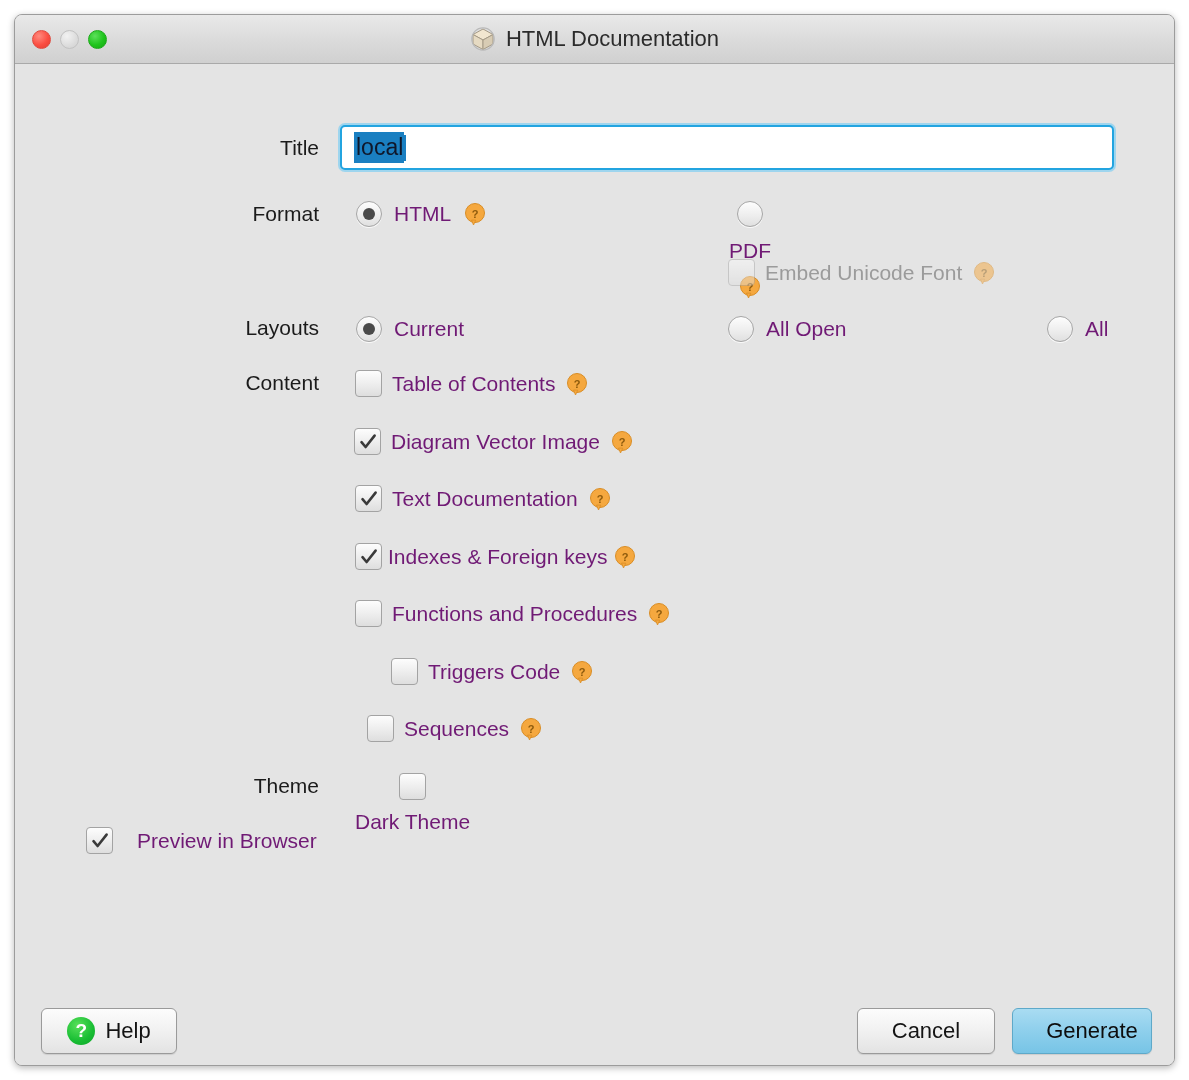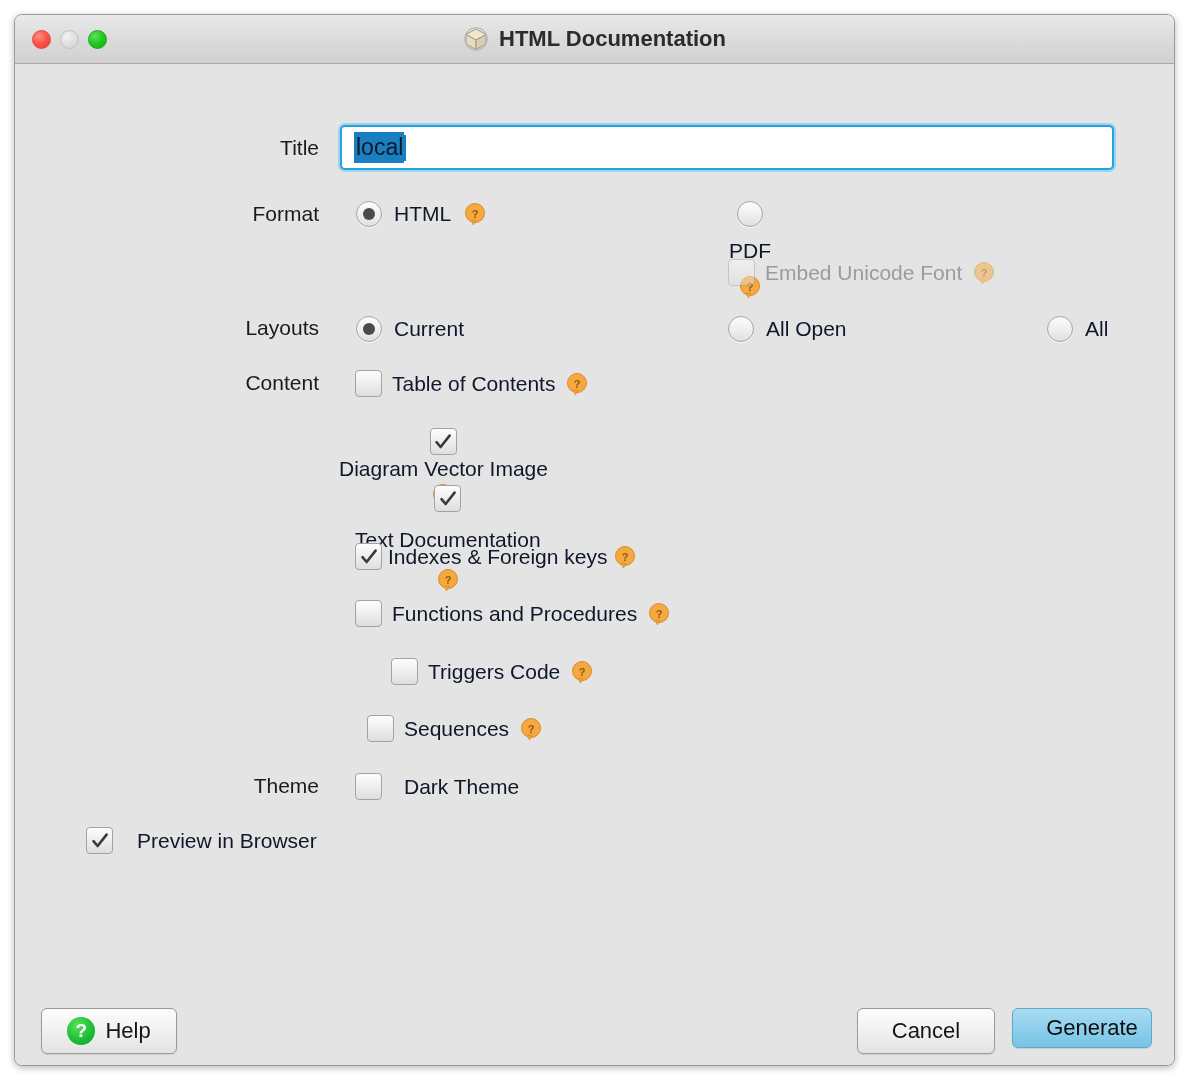--- a/index.html
+++ b/index.html
@@ -73,21 +73,20 @@
     height: 48px;
     display: flex;
     align-items: center;
     justify-content: center;
     gap: 10px;
   }
   .title-text {
     font-size: 22px;
     color: #2b2b2b;
     font-family: "Liberation Sans", sans-serif;
-    font-weight: bold;
   }
   .cube-icon { display:block; }
 
   
   .content {
     position: relative;
     height: calc(100% - 48px);
     background: #e4e4e4;
   }
 
@@ -172,21 +171,21 @@
 
   
   .row {
     position: absolute;
     display: flex;
     align-items: center;
     gap: 12px;
   }
   .opt-label {
     font-size: 21px;
-    color: #0f172a;
+    color: #701a75;
     white-space: nowrap;
     font-family: "Liberation Sans", sans-serif;
   }
   .opt-label.dim { color: #9b9b9b; }
 
   
   .help-bubble { display:block; flex:none; }
 
   
   .api-link {
@@ -213,21 +212,21 @@
     background: linear-gradient(to bottom, #fcfcfc 0%, #f2f2f2 45%, #e3e3e3 100%);
     box-shadow: 0 1px 1px rgba(0,0,0,0.10);
     cursor: pointer;
   }
   .btn-help {
     left: 26px; top: 944px; width: 136px; height: 46px;
     gap: 10px;
   }
   .btn-cancel { left: 842px; top: 944px; width: 138px; height: 46px; }
   .btn-generate {
-    left: 997px; top: 944px; width: 140px; height: 40px;
+    left: 997px; top: 944px; width: 140px; height: 46px;
     background: linear-gradient(to bottom, #a9dcf2 0%, #8ecfec 50%, #77c4e6 100%);
     border: 1px solid #5ea9c9;
     color: #0d0d0d;
     padding-left: 20px;
   }
   .green-help {
     width: 28px; height: 28px; border-radius: 50%;
     background: radial-gradient(circle at 38% 30%, #58e05a 0%, #18bd33 60%, #0ea329 100%);
     display: flex; align-items: center; justify-content: center;
     color: #fff; font-size: 19px; font-weight: bold;
@@ -330,37 +329,37 @@
         <span class="opt-label">Table of Contents</span>
         <span>
           <svg class="help-bubble" width="24" height="24" viewBox="0 0 24 24">
             <circle cx="12" cy="11" r="9.5" fill="#f5a83f" stroke="#d98d25" stroke-width="1"></circle>
             <path d="M8.5 18 L10.5 23 L12.8 18.2 Z" fill="#f5a83f" stroke="#d98d25" stroke-width="0.8"></path>
             <text x="12" y="15.5" font-size="11" font-family="Liberation Sans, sans-serif" font-weight="bold" fill="#8d5a0d" text-anchor="middle">?</text>
           </svg>
         </span>
       </div>
 
-      <div class="row" style="left:324px; top:364px; gap:2px;flex-direction:column;">
+      <div class="row" style="left:339px; top:364px; gap:10px;">
         <span class="cbox">
           <svg class="check-glyph" width="20" height="20" viewBox="0 0 20 20">
               <path d="M3.5 10.2 L7.6 15 L16.6 3.6" fill="none" stroke="#3a3a3a" stroke-width="2.6" stroke-linecap="round" stroke-linejoin="round"></path>
             </svg>
         </span>
         <span class="opt-label">Diagram Vector Image</span>
         <span>
           <svg class="help-bubble" width="24" height="24" viewBox="0 0 24 24">
             <circle cx="12" cy="11" r="9.5" fill="#f5a83f" stroke="#d98d25" stroke-width="1"></circle>
             <path d="M8.5 18 L10.5 23 L12.8 18.2 Z" fill="#f5a83f" stroke="#d98d25" stroke-width="0.8"></path>
             <text x="12" y="15.5" font-size="11" font-family="Liberation Sans, sans-serif" font-weight="bold" fill="#8d5a0d" text-anchor="middle">?</text>
           </svg>
         </span>
       </div>
 
-      <div class="row" style="left:340px; top:421px; gap:16px;flex-direction:column;">
+      <div class="row" style="left:340px; top:421px; gap:10px;">
         <span class="cbox">
           <svg class="check-glyph" width="20" height="20" viewBox="0 0 20 20">
               <path d="M3.5 10.2 L7.6 15 L16.6 3.6" fill="none" stroke="#3a3a3a" stroke-width="2.6" stroke-linecap="round" stroke-linejoin="round"></path>
             </svg>
         </span>
         <span class="opt-label">Text Documentation</span>
         <span>
           <svg class="help-bubble" width="24" height="24" viewBox="0 0 24 24">
             <circle cx="12" cy="11" r="9.5" fill="#f5a83f" stroke="#d98d25" stroke-width="1"></circle>
             <path d="M8.5 18 L10.5 23 L12.8 18.2 Z" fill="#f5a83f" stroke="#d98d25" stroke-width="0.8"></path>
@@ -415,21 +414,21 @@
         <span>
           <svg class="help-bubble" width="24" height="24" viewBox="0 0 24 24">
             <circle cx="12" cy="11" r="9.5" fill="#f5a83f" stroke="#d98d25" stroke-width="1"></circle>
             <path d="M8.5 18 L10.5 23 L12.8 18.2 Z" fill="#f5a83f" stroke="#d98d25" stroke-width="0.8"></path>
             <text x="12" y="15.5" font-size="11" font-family="Liberation Sans, sans-serif" font-weight="bold" fill="#8d5a0d" text-anchor="middle">?</text>
           </svg>
         </span>
       </div>
 
       <div class="label-col" style="top:710px;">Theme</div>
-      <div class="row" style="left:340px; top:709px; gap:22px;">
+      <div class="row" style="left:340px; top:709px; gap:10px;flex-direction:column;">
         <span class="cbox"></span>
         <span class="opt-label">Dark Theme</span>
       </div>
 
       <div class="row" style="left:71px; top:763px; gap:24px;">
         <span class="cbox">
           <svg class="check-glyph" width="20" height="20" viewBox="0 0 20 20">
               <path d="M3.5 10.2 L7.6 15 L16.6 3.6" fill="none" stroke="#3a3a3a" stroke-width="2.6" stroke-linecap="round" stroke-linejoin="round"></path>
             </svg>
         </span>

